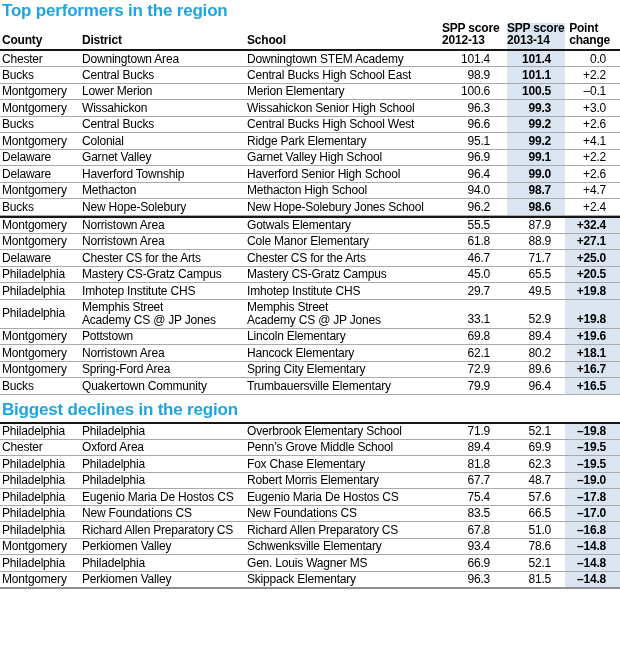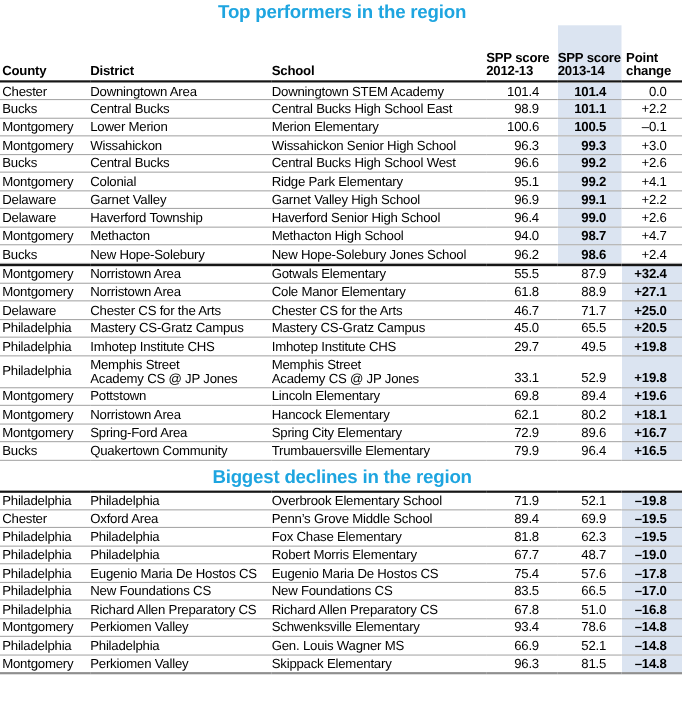--- a/index.html
+++ b/index.html
@@ -10,21 +10,20 @@
     font-family:"Liberation Sans", sans-serif;
     color:#000;
   }
   .wrap { position:relative; width:620px; height:648px; }
 
   h2.section-title {
     color:var(--accent);
     font-weight:bold;
     letter-spacing:-0.2px;
     margin:0;
-    text-align:center;
   }
   h2.t1 { font-size:17px; line-height:20px; margin:1px 0 2px 2px; }
   h2.t2 { font-size:16px; line-height:16px; margin:10px 0 4px 2px; }
   h2.t3 { font-size:17px; line-height:16px; margin:7px 0 4px 2px; }
 
   table {
     border-collapse:collapse;
     table-layout:fixed;
     width:620px;
   }
@@ -52,21 +51,21 @@
 
   thead td {
     font-weight:bold;
     vertical-align:bottom;
     border-bottom:2px solid #161616;
     height:26px;
     padding-bottom:3px;
     line-height:11.5px;
   }
   thead td.num { padding-right:10px; }
-  .hdr-num { display:inline-block; text-align:left;margin-top:24px; }
+  .hdr-num { display:inline-block; text-align:left; }
   .hline { display:block; }
 
   tr.tall td { white-space:pre-line; line-height:13px; height:29px; vertical-align:middle; }
   tr.tall td.num { vertical-align:bottom; padding-bottom:2px; }
 </style>
 </head>
 <body>
 
 <div class="wrap">
 

